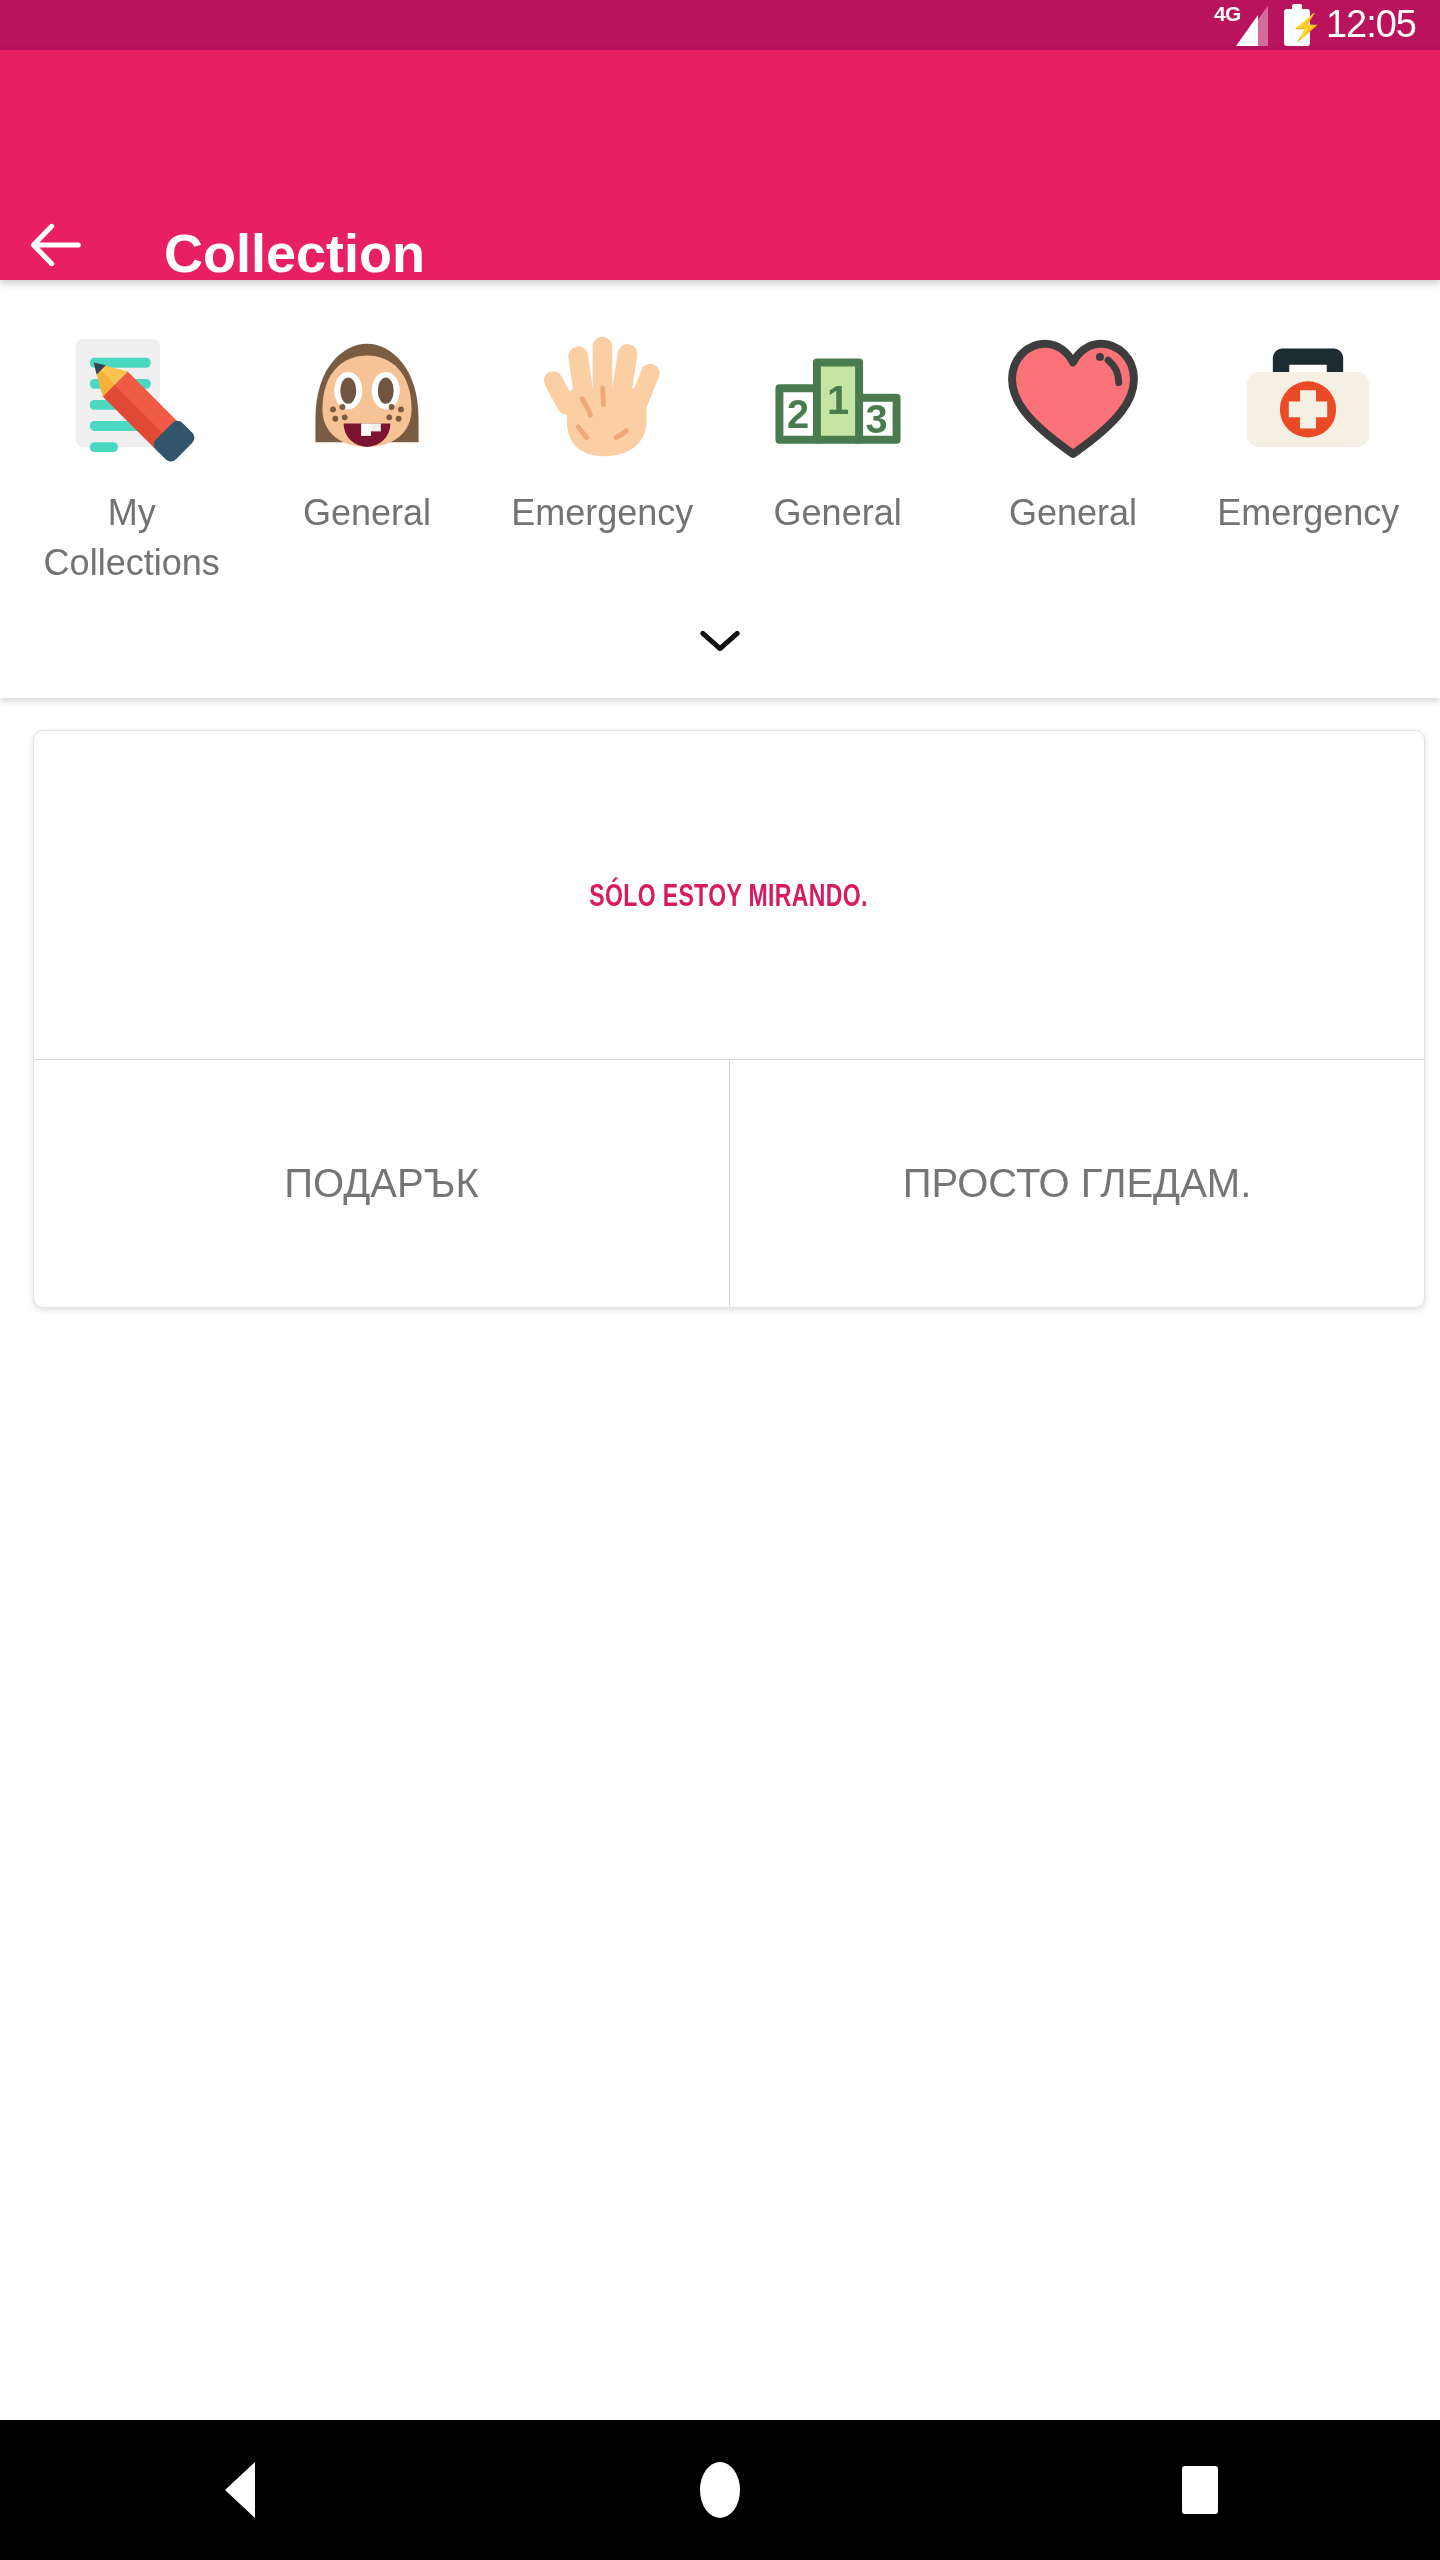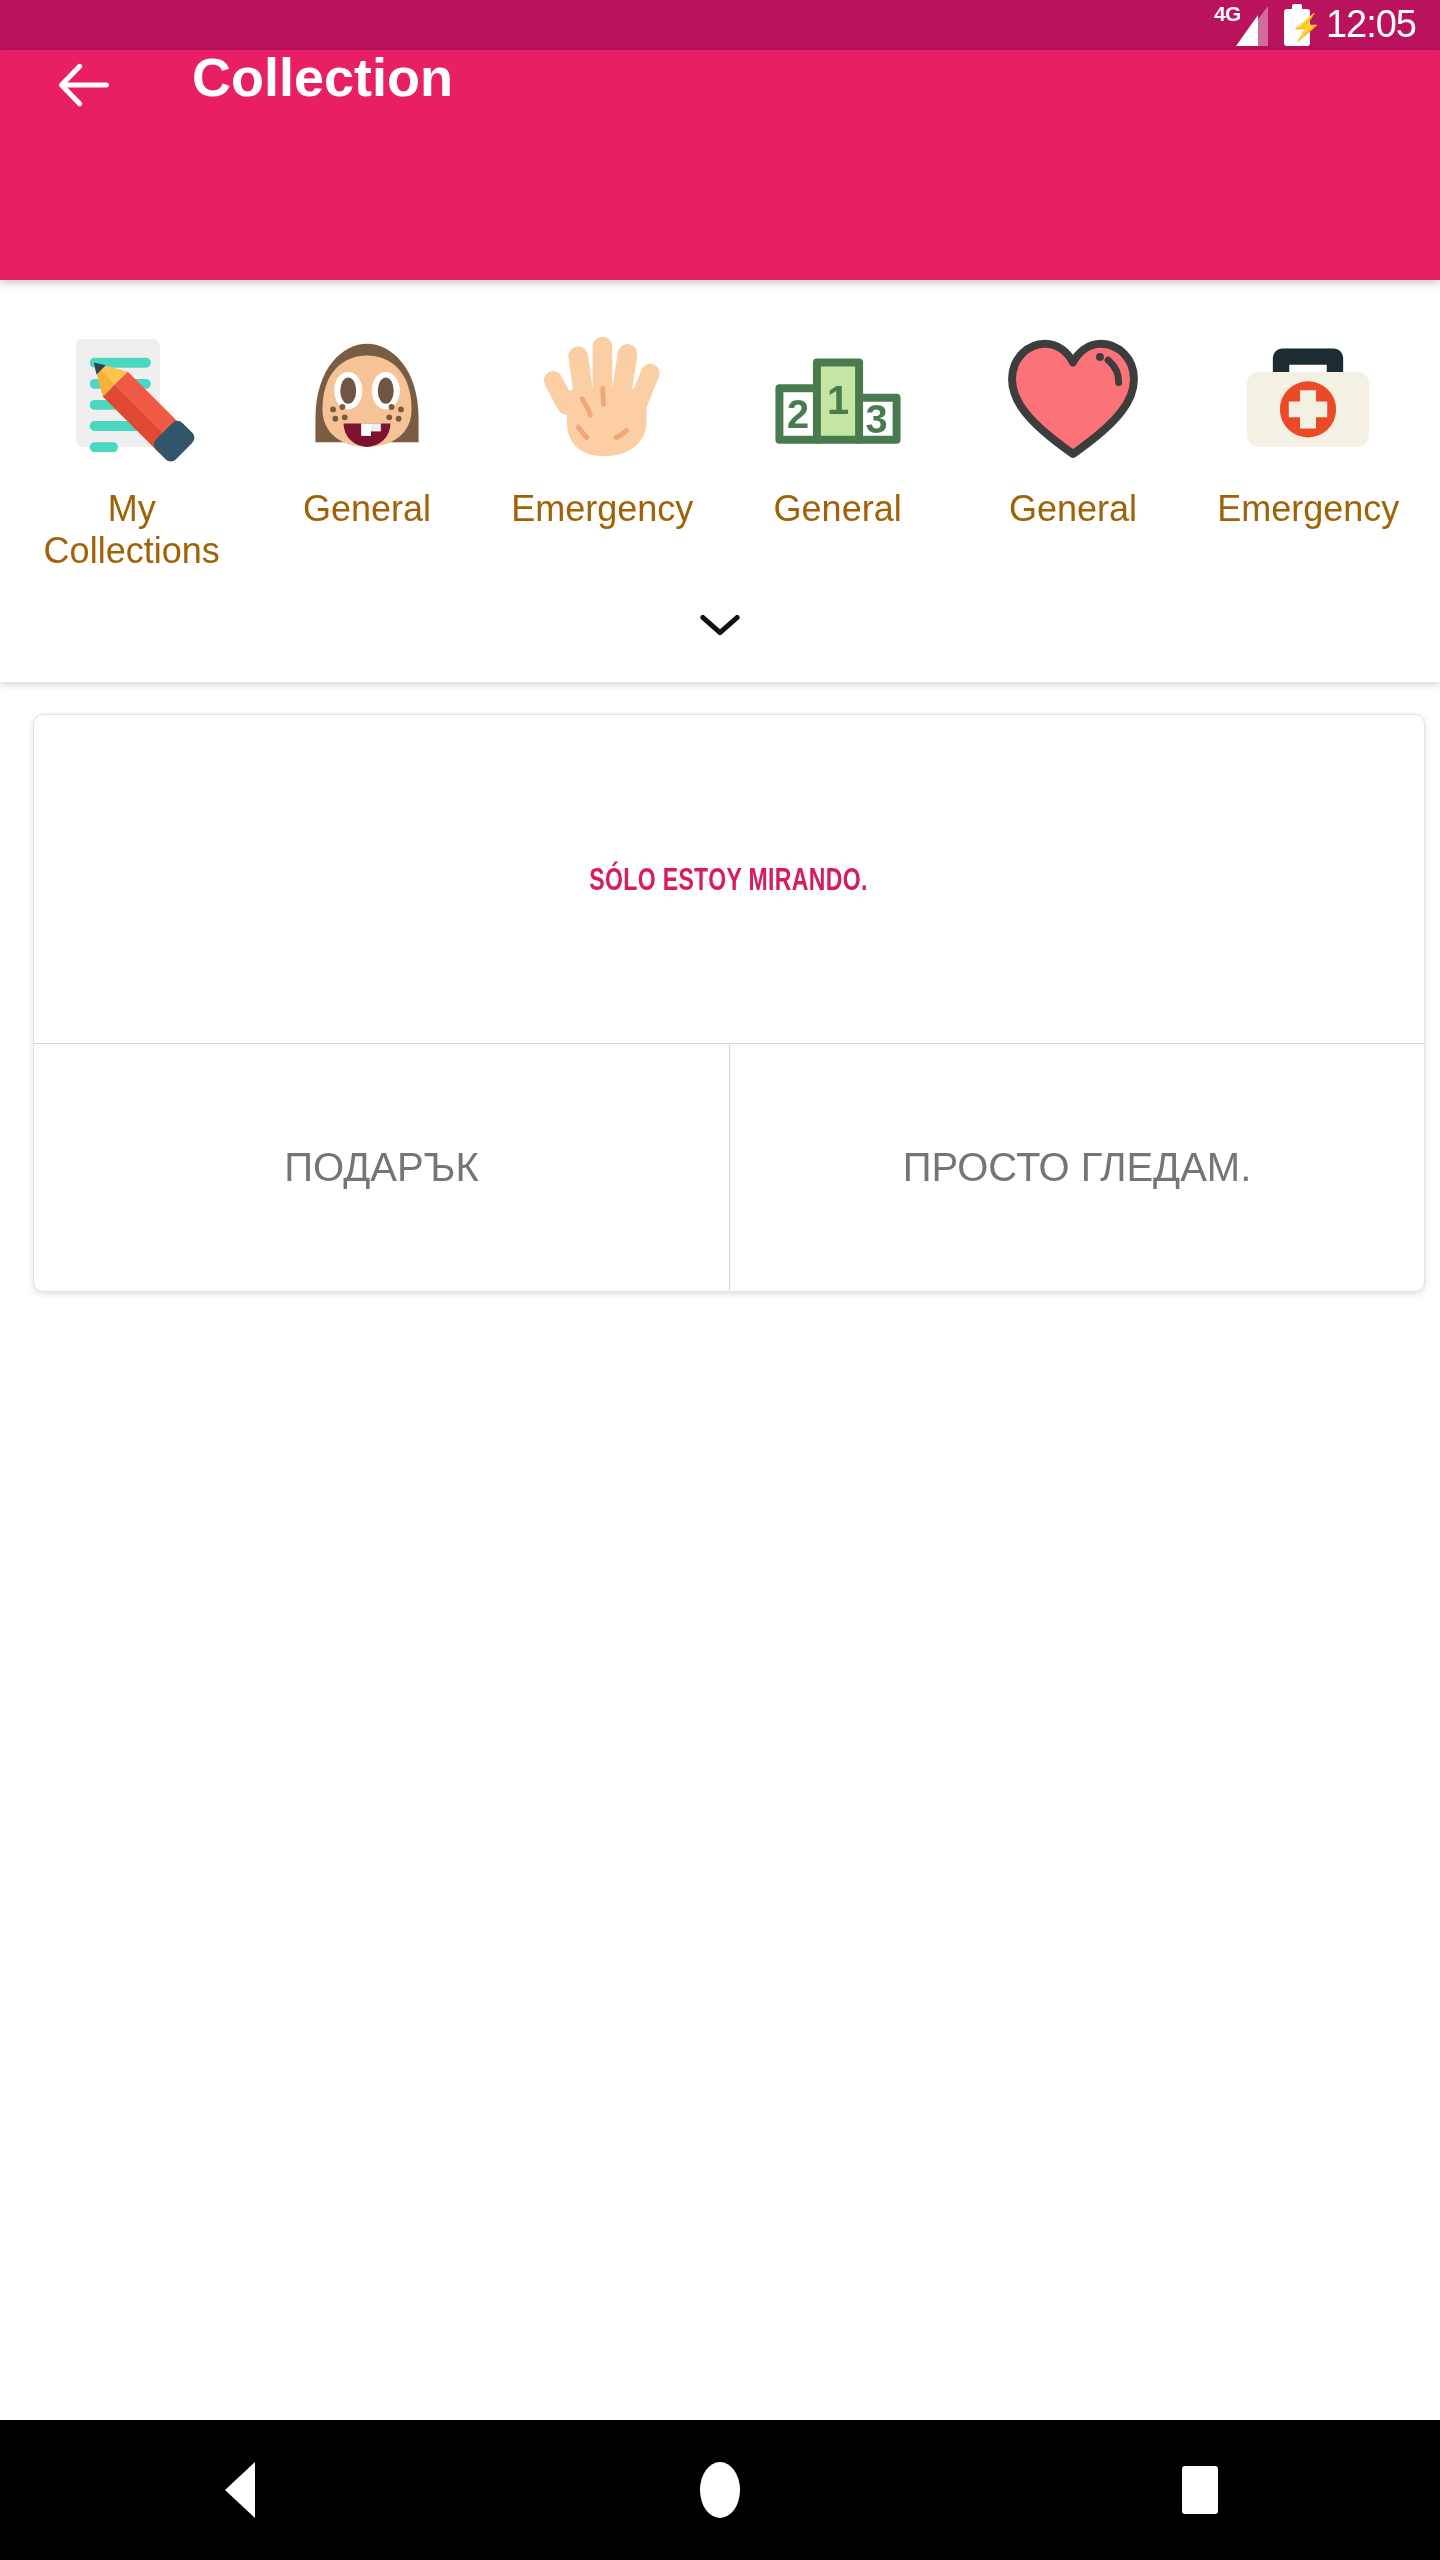--- a/index.html
+++ b/index.html
@@ -104,22 +104,22 @@
     letter-spacing: -1px;
     line-height: 1;
     padding-bottom: 3px;
   }
 
   
   .app-bar {
     height: 230px;
     background: #e91f64;
     display: flex;
-    align-items: flex-start;
-    padding-left: 50px;
+    align-items: flex-end;
+    padding-left: 22px;
     flex: 0 0 230px;
     position: relative;
     z-index: 4;
     box-shadow: 0 3px 8px rgba(0,0,0,0.22);
   }
   .back-btn {
     width: 70px;
     height: 70px;
     display: flex;
     align-items: center;
@@ -162,23 +162,23 @@
     width: 160px;
     height: 160px;
     display: flex;
     align-items: center;
     justify-content: center;
   }
   .cat-label {
     margin-top: 8px;
     width: 198px;
     text-align: center;
-    color: #a16207;
+    color: #737373;
     font-size: 36px;
-    line-height: 42px;
+    line-height: 50px;
     word-break: break-word;
   }
   .expand-row {
     height: 110px;
     display: flex;
     align-items: center;
     justify-content: center;
     cursor: pointer;
   }
 

